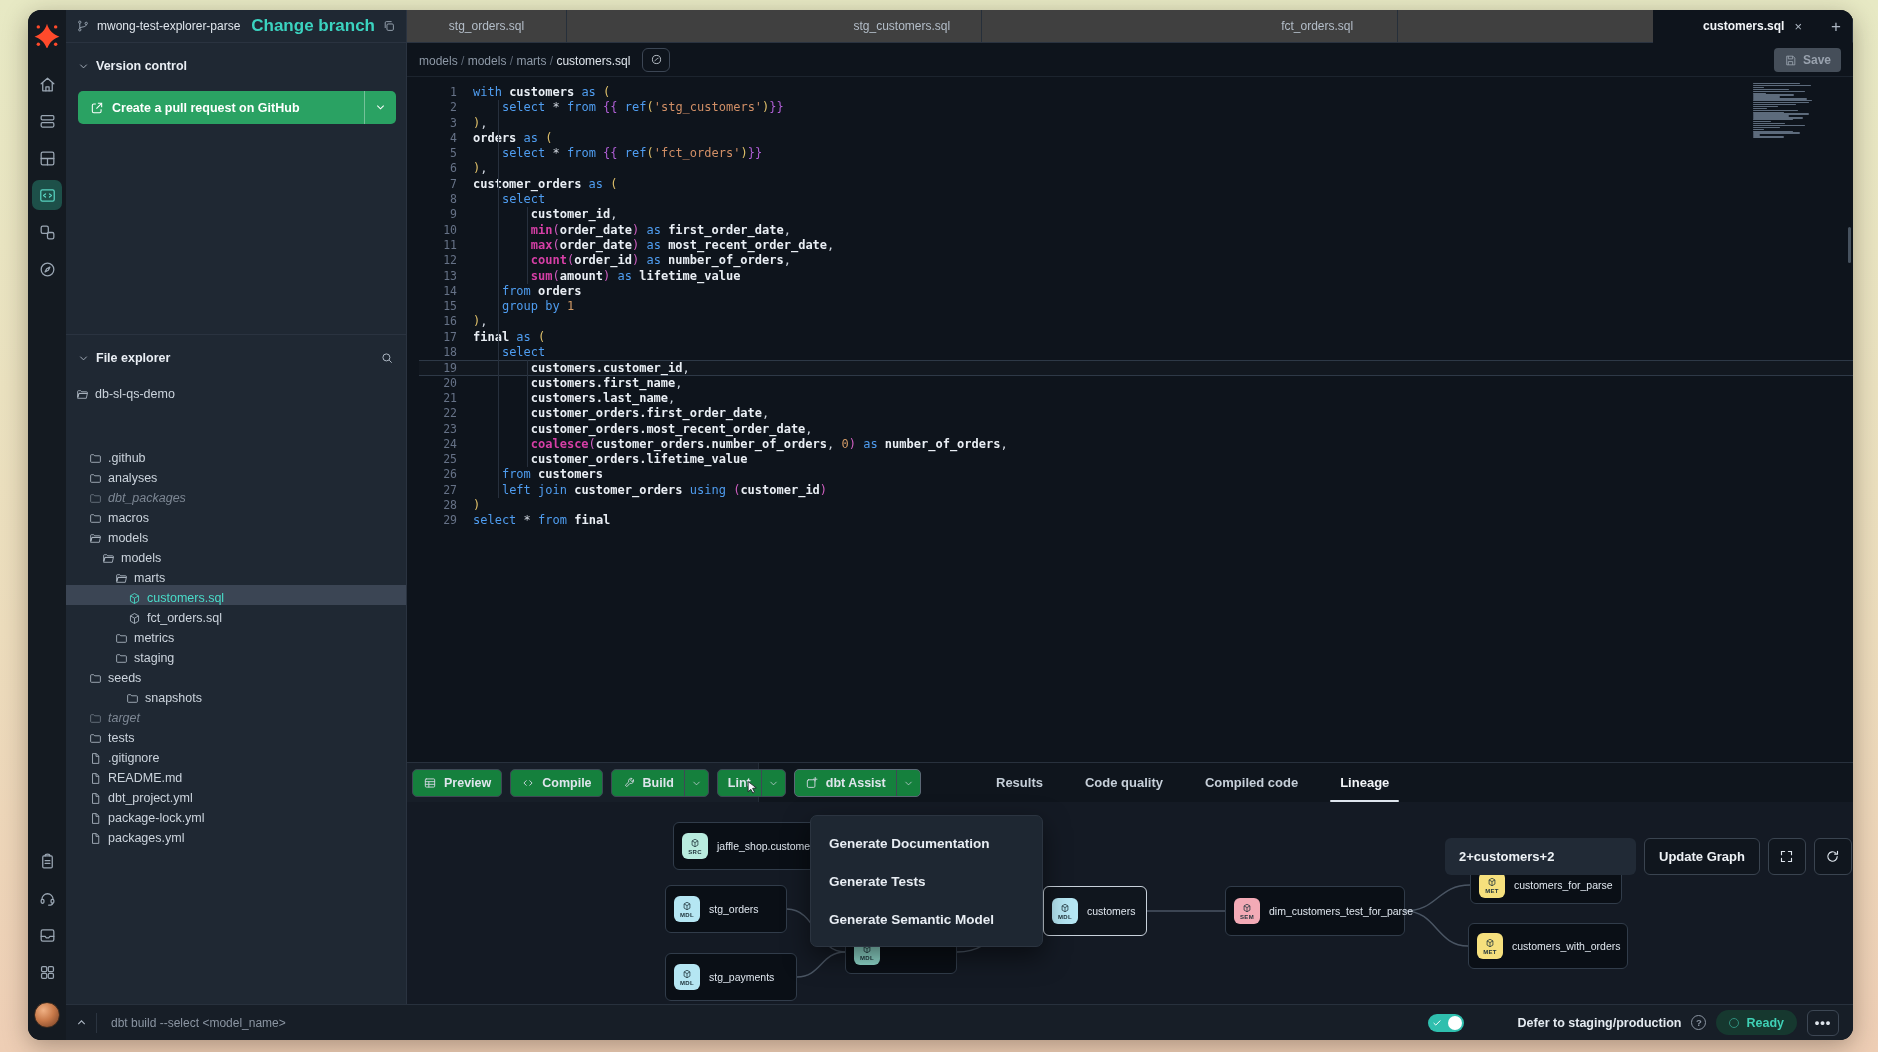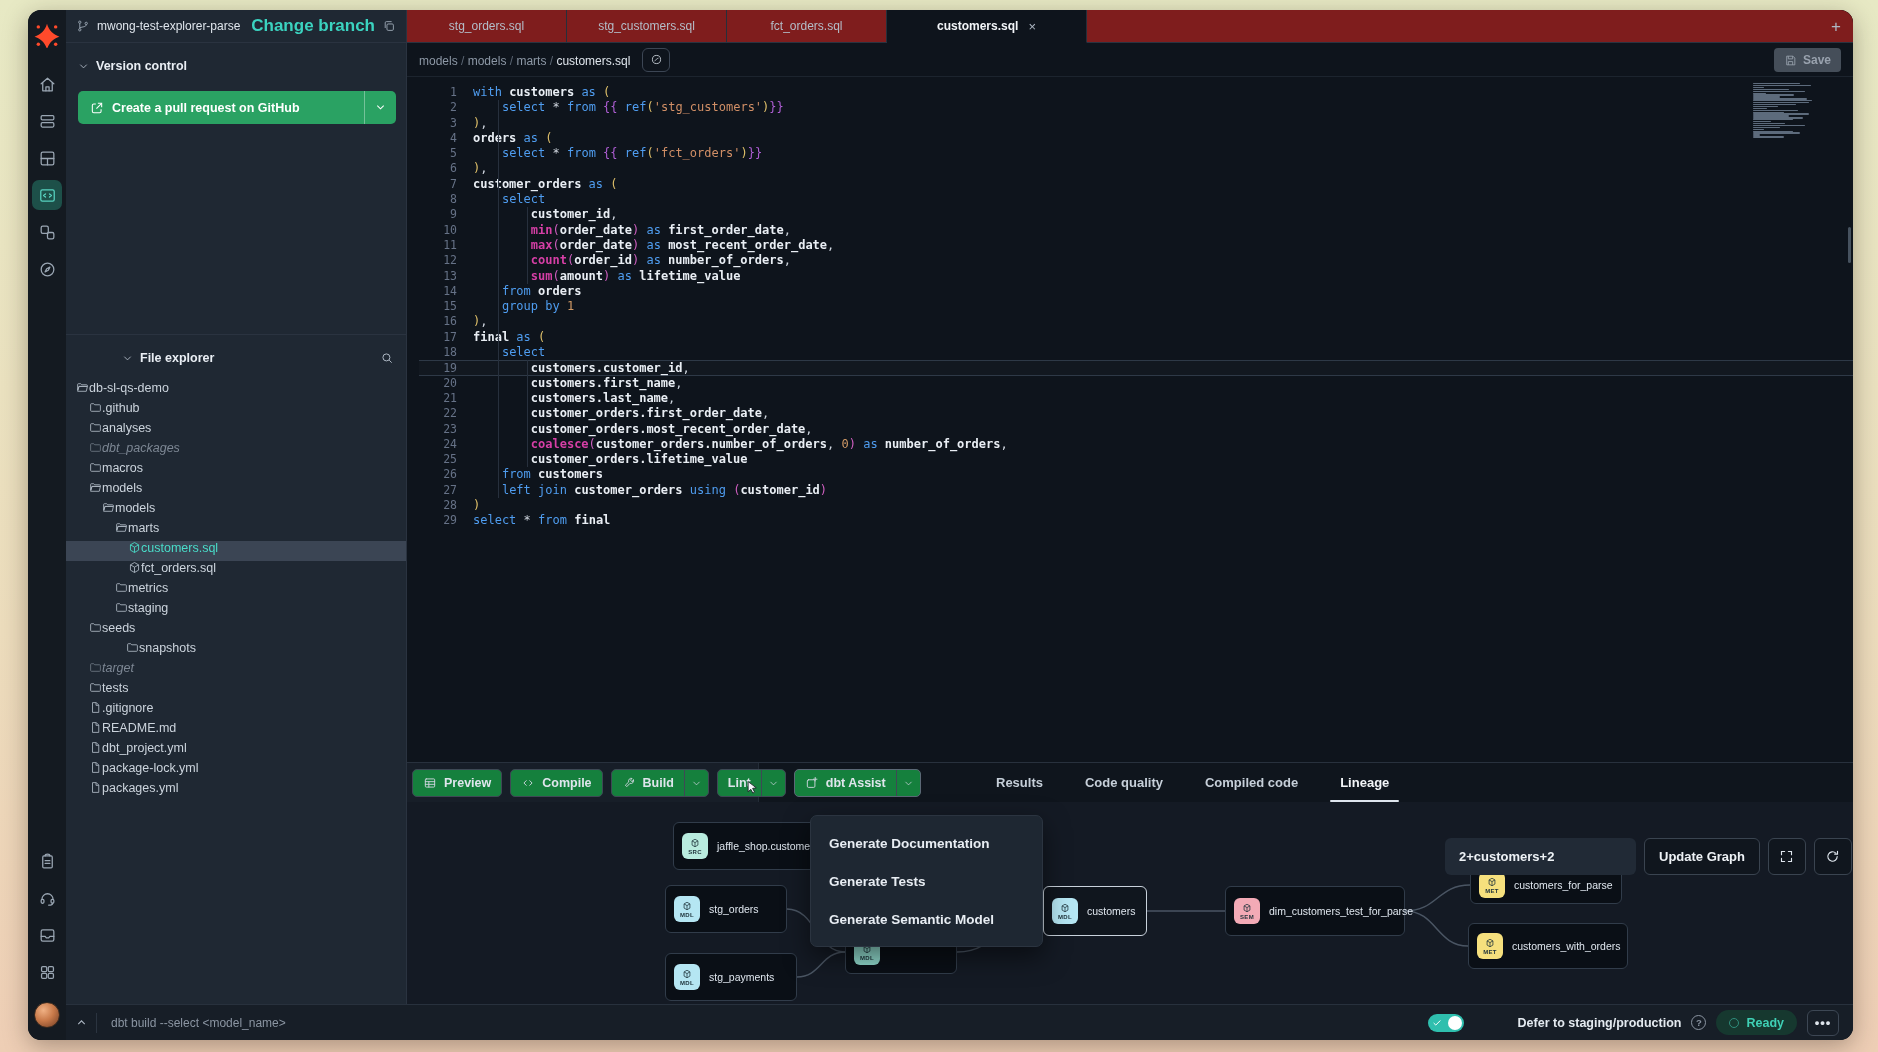--- a/index.html
+++ b/index.html
@@ -29,35 +29,35 @@
   .change-branch{font-size:17px;font-weight:bold;color:#3bd3c0;white-space:nowrap;}
   .section-header{display:flex;align-items:center;gap:7px;padding:16px 12px 6px;color:#e9eef4;font-size:12.5px;font-weight:bold;}
   .section-header svg{width:11px;height:11px;stroke:#aeb8c4;fill:none;stroke-width:2;}
   .vc-area{height:292px;flex:none;border-bottom:1px solid #2a3340;}
   .pr-btn{margin:12px 10px 0 12px;height:33px;background:#2aa263;border-radius:5px;display:flex;align-items:stretch;color:#fff;overflow:hidden;}
   .pr-btn-main{flex:1;display:flex;align-items:center;gap:8px;padding:0 12px;font-size:12.5px;font-weight:bold;}
   .pr-btn-main svg{width:14px;height:14px;stroke:#fff;fill:none;stroke-width:1.8;}
   .pr-btn-caret{width:32px;border-left:1px solid rgba(255,255,255,.35);display:flex;align-items:center;justify-content:center;}
   .pr-btn-caret svg{width:11px;height:11px;stroke:#fff;fill:none;stroke-width:2.2;}
   .fe-area{flex:1;display:flex;flex-direction:column;min-height:0;}
-  .fe-header{display:flex;align-items:center;padding-left:44px;}
+  .fe-header{display:flex;align-items:center;}
   .fe-header .sh{flex:1;}
   .fe-search{margin:14px 12px 0 0;}
   .fe-search svg{width:14px;height:14px;stroke:#aeb8c4;fill:none;stroke-width:1.7;}
   .tree{margin-top:10px;overflow:hidden;}
-  .tree-row{height:20px;display:flex;align-items:flex-start;font-size:12.5px;color:#ccd4dd;padding-right:16px;}
+  .tree-row{height:20px;display:flex;align-items:flex-end;gap:6px;font-size:12.5px;color:#ccd4dd;padding-right:16px;}
   .tree-row svg{width:13px;height:13px;stroke:#aeb8c4;fill:none;stroke-width:1.6;flex:none;}
   .tree-row.dim{color:#7d8794;font-style:italic;}
   .tree-row.dim svg{stroke:#6d7783;}
   .tree-row.selected{background:#3b4554;color:#49dcc9;}
   .tree-row.selected svg{stroke:#49dcc9;}
   .tree-label{white-space:nowrap;}
   
   .main{flex:1;display:flex;flex-direction:column;min-width:0;background:#0e141c;}
-  .tabbar{height:33px;flex:none;background:#7f1d1d;display:flex;border-bottom:1px solid #2a3340;position:relative;}
+  .tabbar{height:33px;flex:none;background:#404040;display:flex;border-bottom:1px solid #2a3340;position:relative;justify-content:space-between;}
   .tab{display:flex;align-items:center;justify-content:center;gap:10px;font-size:12px;color:#b4bec9;
        border-right:1px solid #262f3a;padding:0 14px;}
   .tab.active{background:#0e141c;color:#f2f5f8;font-weight:bold;border-bottom:1px solid #0e141c;margin-bottom:-1px;}
   .tab .close{color:#aeb8c4;font-size:13px;font-weight:normal;}
   .tab-plus{position:absolute;right:12px;top:0;height:33px;display:flex;align-items:center;color:#aeb8c4;font-size:17px;}
   .crumb-row{height:34px;flex:none;display:flex;align-items:center;padding:0 12px;gap:6px;position:relative;border-bottom:1px solid #1c242e;}
   .crumb{font-size:12px;color:#8d98a6;}
   .crumb:last-of-type{color:#dfe5ec;}
   .crumb-sep{font-size:12px;color:#5c6775;}
   .crumb-action{width:28px;height:24px;border:1px solid #3c4document;border:1px solid #3c4654;border-radius:6px;display:flex;align-items:center;justify-content:center;margin-left:6px;}
@@ -276,21 +276,21 @@
             </div>
           </div>
           <div class="tree" id="file-tree">
               <div class="tree-row" style="padding-left: 10px;">
                 <svg viewBox="0 0 24 24">
                   <path d="M3 6.5A1.5 1.5 0 0 1 4.5 5h4.2L10.5 7h9A1.5 1.5 0 0 1 21 8.5V10H5.5L3 17z"></path>
                   <path d="M5.5 10H21l-2 9H3l2.5-9z"></path>
                 </svg>
                 <span class="tree-label">db-sl-qs-demo</span>
               </div>
-              <div class="tree-row" style="padding-left: 23px;">
+              <div class="tree-row" style="padding-left: 23px; margin-top: 44px;">
                 <svg viewBox="0 0 24 24">
                   <path d="M3 6.5A1.5 1.5 0 0 1 4.5 5h4.2L10.5 7h9A1.5 1.5 0 0 1 21 8.5v9a1.5 1.5 0 0 1-1.5 1.5h-15A1.5 1.5 0 0 1 3 17.5z"></path>
                 </svg>
                 <span class="tree-label">.github</span>
               </div>
               <div class="tree-row" style="padding-left: 23px;">
                 <svg viewBox="0 0 24 24">
                   <path d="M3 6.5A1.5 1.5 0 0 1 4.5 5h4.2L10.5 7h9A1.5 1.5 0 0 1 21 8.5v9a1.5 1.5 0 0 1-1.5 1.5h-15A1.5 1.5 0 0 1 3 17.5z"></path>
                 </svg>
                 <span class="tree-label">analyses</span>

